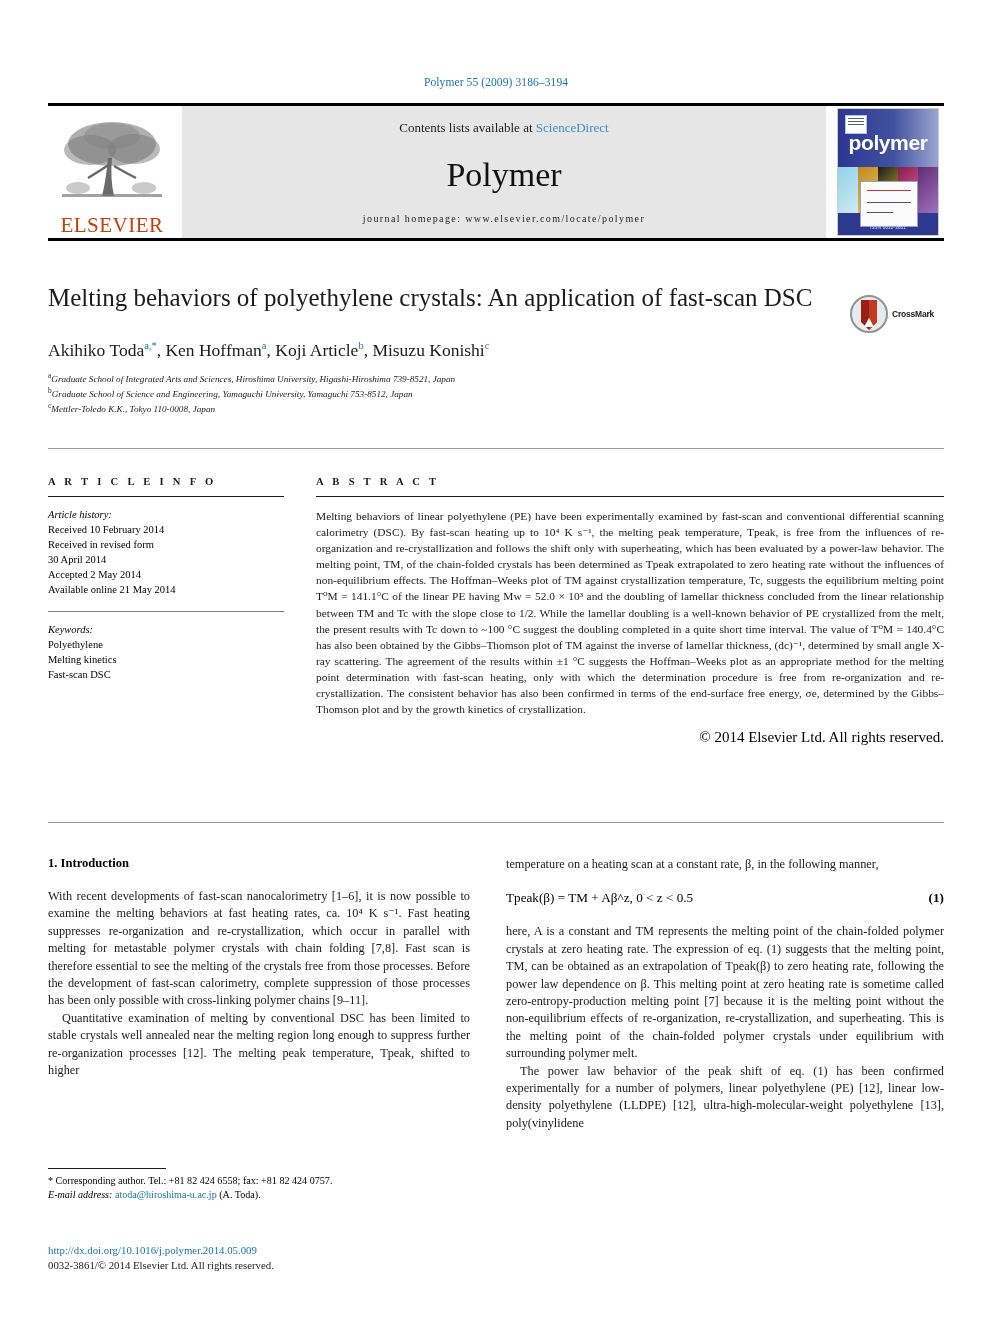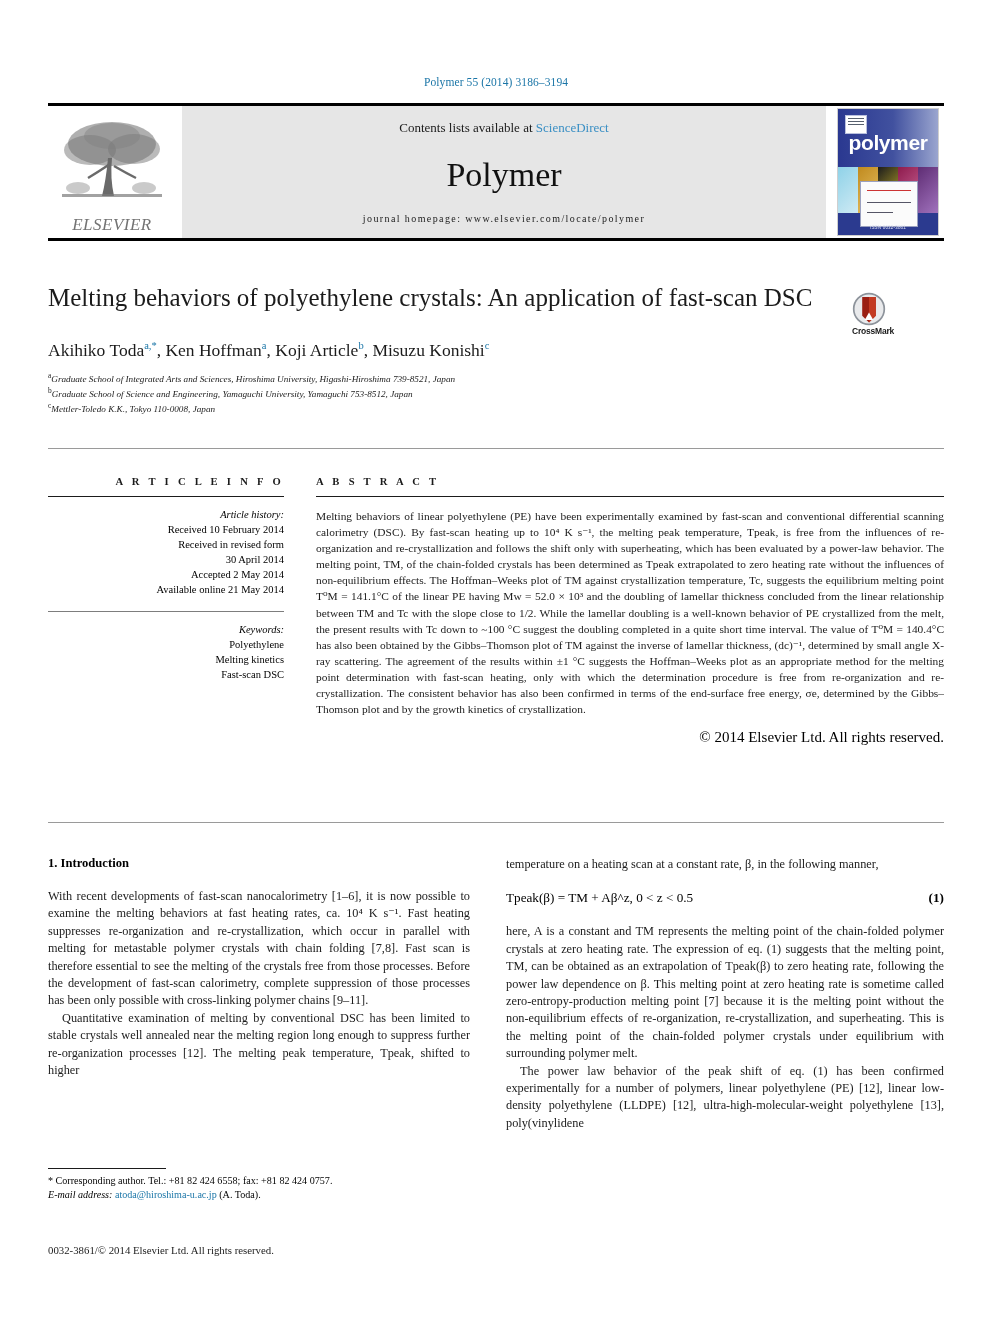--- a/index.html
+++ b/index.html
@@ -56,26 +56,25 @@
     display: flex;
     flex-direction: column;
     align-items: center;
     justify-content: flex-end;
     padding-bottom: 2px;
     box-sizing: border-box;
   }
   .tree-svg { display:block; }
   .elsevier-word {
     font-family: "Liberation Serif", serif;
-    color: #737373;
-    font-size: 17px;
+    color: #c2410c;
+    font-size: 21px;
     letter-spacing: .5px;
     line-height: 22px;
     white-space: nowrap;
-    font-style: italic;
   }
   .center-band {
     flex: 1 1 auto;
     background: #e6e6e6;
     display: flex;
     flex-direction: column;
     align-items: center;
     justify-content: space-between;
     padding: 14px 0 14px 0;
     box-sizing: border-box;
@@ -193,21 +192,21 @@
   }
   .affil sup { font-style: normal; color:#1b1b1b; font-size: 7.4px;}
 
   .crossmark {
     position: absolute;
     left: 849px;
     top: 292px;
     width: 95px;
     height: 44px;
     display: flex;
-    flex-direction: column;
+    align-items: center;
   }
   .crossmark-label {
     font-family: "Liberation Sans", sans-serif;
     font-size: 8.5px;
     font-weight: bold;
     color: #1b1b1b;
     margin-left: 3px;
     letter-spacing: -.2px;
   }
 
@@ -217,21 +216,20 @@
     left: 48px;
     top: 448px;
     width: 896px;
     border-top: 1px solid #9a9a9a;
   }
   .info-col {
     position: absolute;
     left: 48px;
     top: 476px;
     width: 236px;
-    text-align: right;
   }
   .abs-col {
     position: absolute;
     left: 316px;
     top: 476px;
     width: 628px;
   }
   .sec-head {
     font-family: "Liberation Serif", serif;
     font-size: 10.6px;
@@ -351,21 +349,21 @@
     font-size: 10.8px;
     line-height: 14.6px;
     color: #1b1b1b;
   }
 </style>
 </head>
 <body>
 
 <div class="page">
 
-  <div class="running-head">Polymer 55 (2014) 3186–3194</div>
+  <div class="running-head">Polymer 55 (2009) 3186–3194</div>
 
   <div class="masthead">
     <div class="masthead-inner">
 
       <div class="elsevier-logo">
         <svg class="tree-svg" width="112" height="96" viewBox="0 0 112 96">
           <g fill="#5b5b5b">
             <ellipse cx="56" cy="26" rx="44" ry="22" fill="#6e6e6e" opacity="0.55"></ellipse>
             <ellipse cx="34" cy="32" rx="26" ry="15" fill="#757575" opacity="0.5"></ellipse>
             <ellipse cx="78" cy="31" rx="26" ry="15" fill="#757575" opacity="0.5"></ellipse>
@@ -496,16 +494,17 @@
     <div class="footnote-rule"></div>
     <div class="footnote-line">* Corresponding author. Tel.: +81 82 424 6558; fax: +81 82 424 0757.</div>
     <div class="footnote-line">
       <span class="em">E-mail address:</span>
       <span class="link">atoda@hiroshima-u.ac.jp</span>
       <span>(A. Toda).</span>
     </div>
   </div>
 
   <div class="doi-block">
+    <div class="doi-line">http://dx.doi.org/10.1016/j.polymer.2014.05.009</div>
     <div class="issn-line">0032-3861/© 2014 Elsevier Ltd. All rights reserved.</div>
   </div>
 
 </div>
 
 </body></html>

